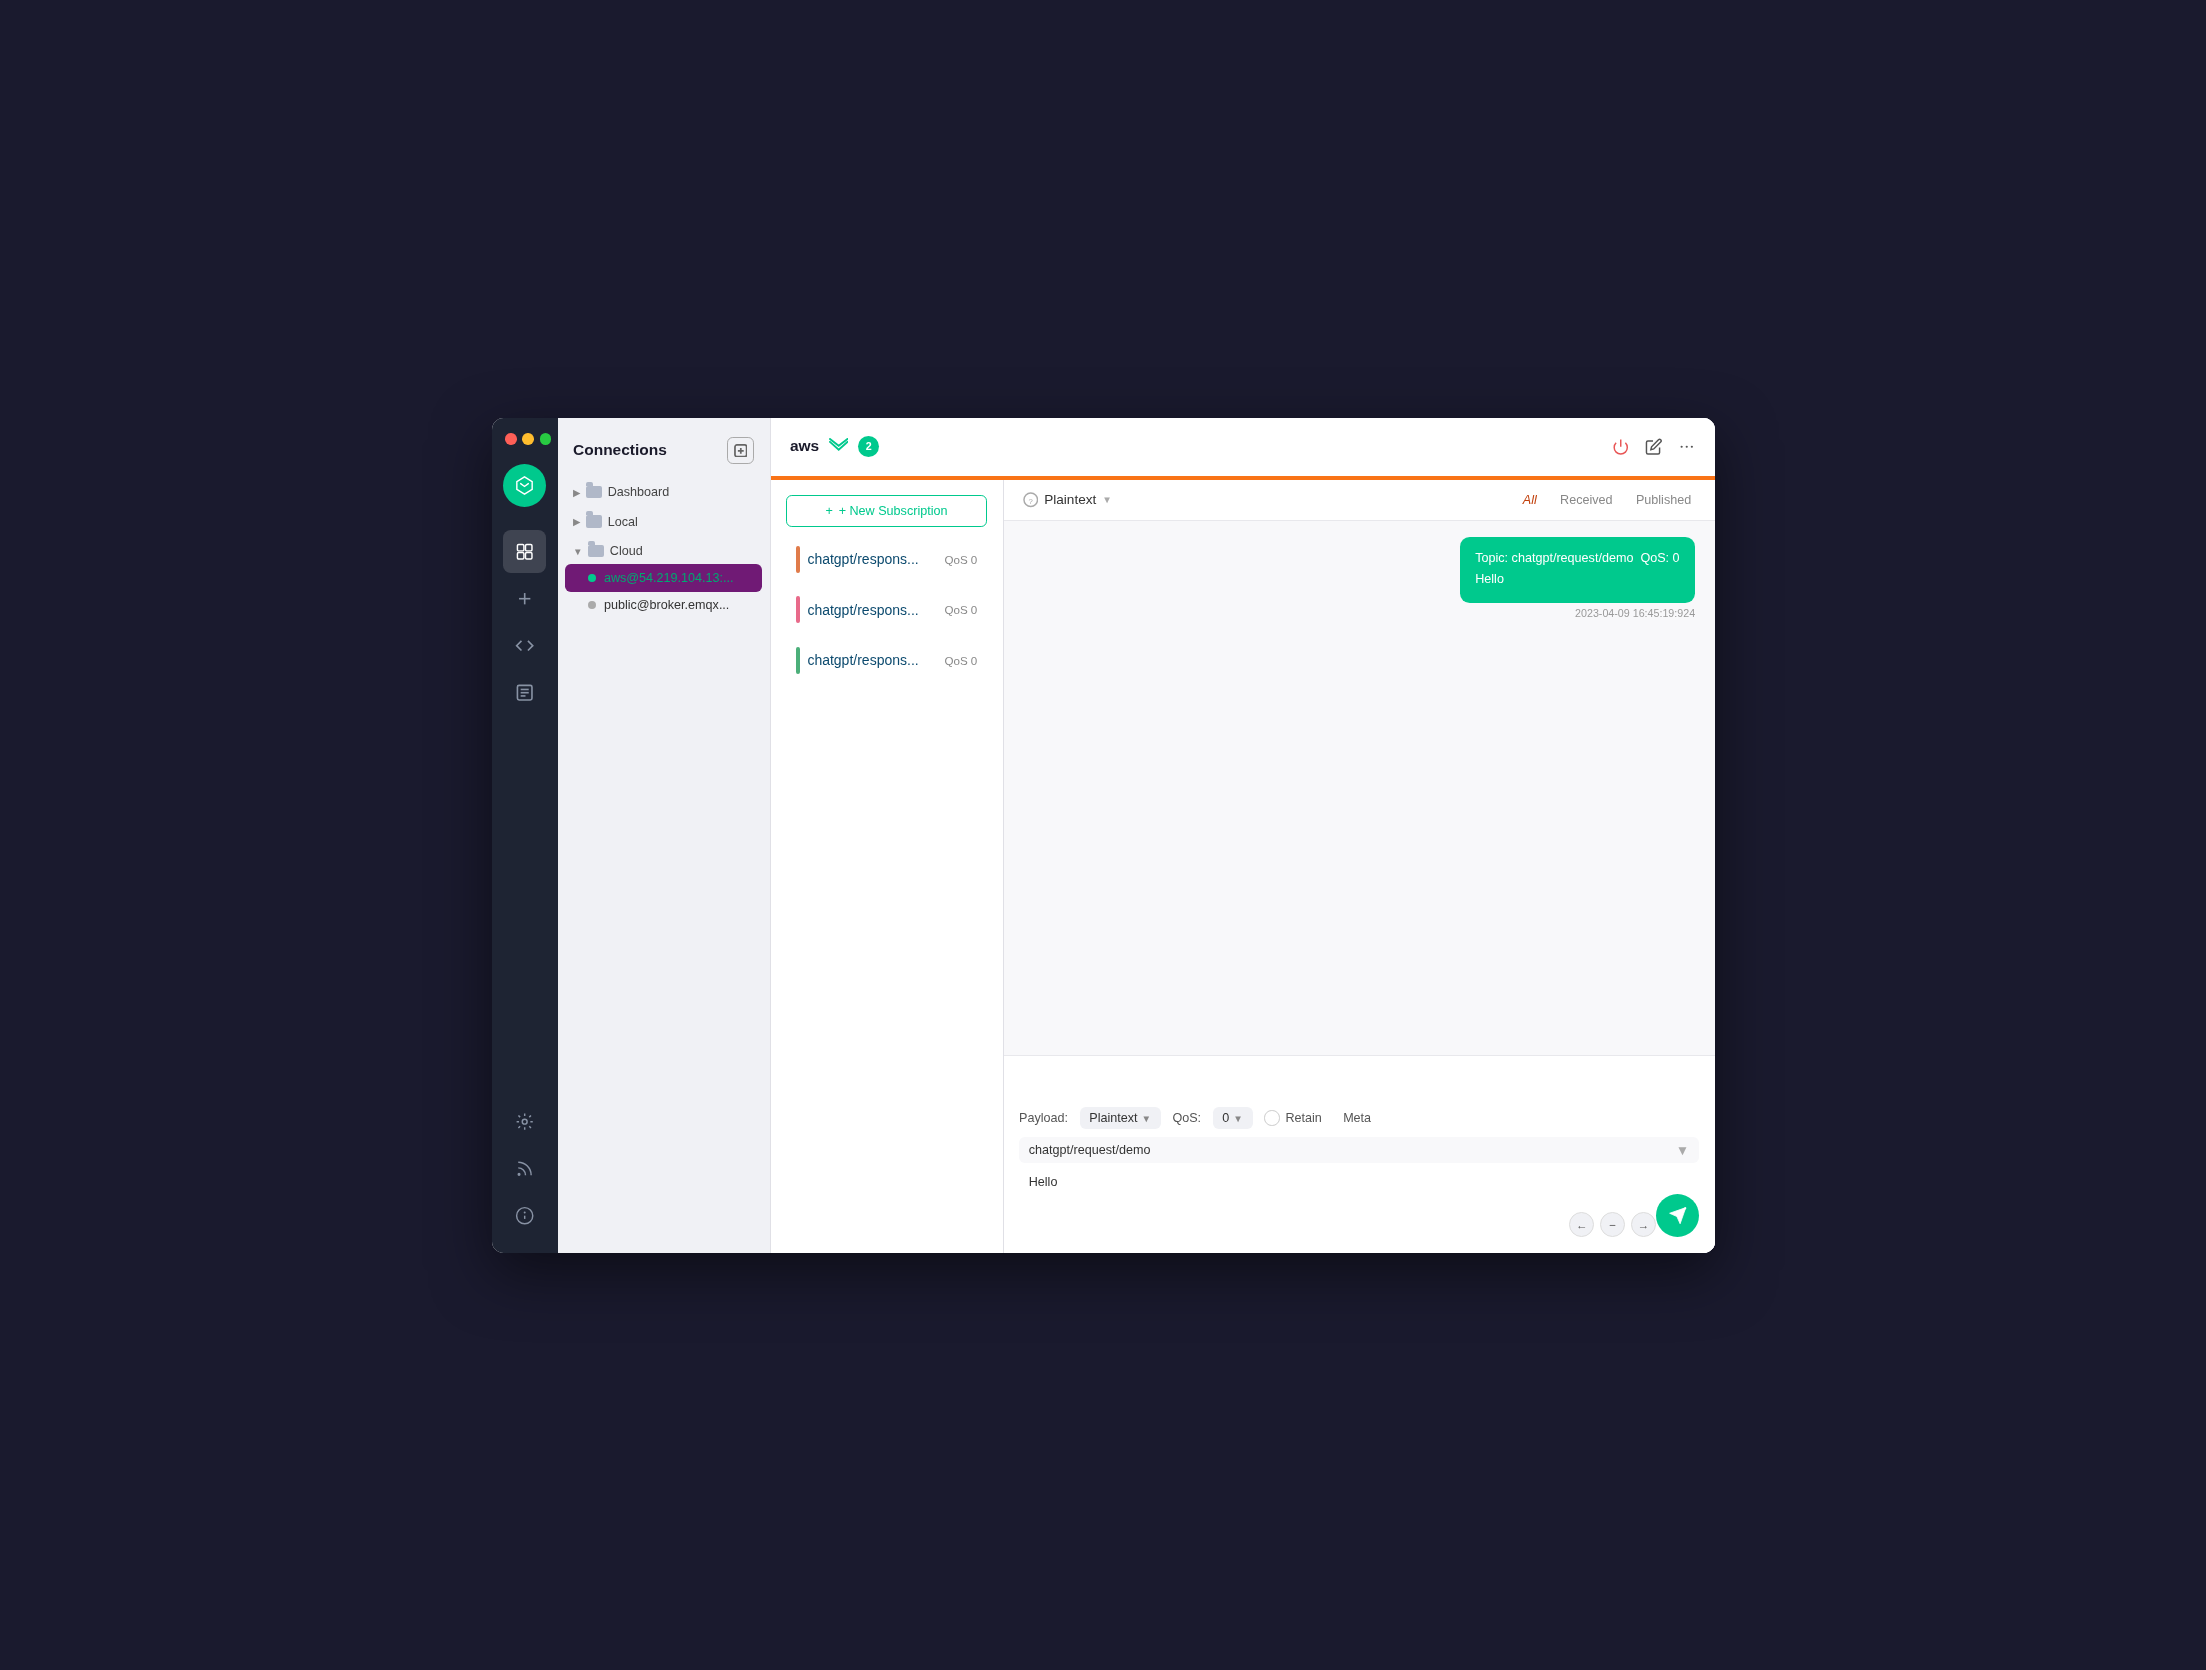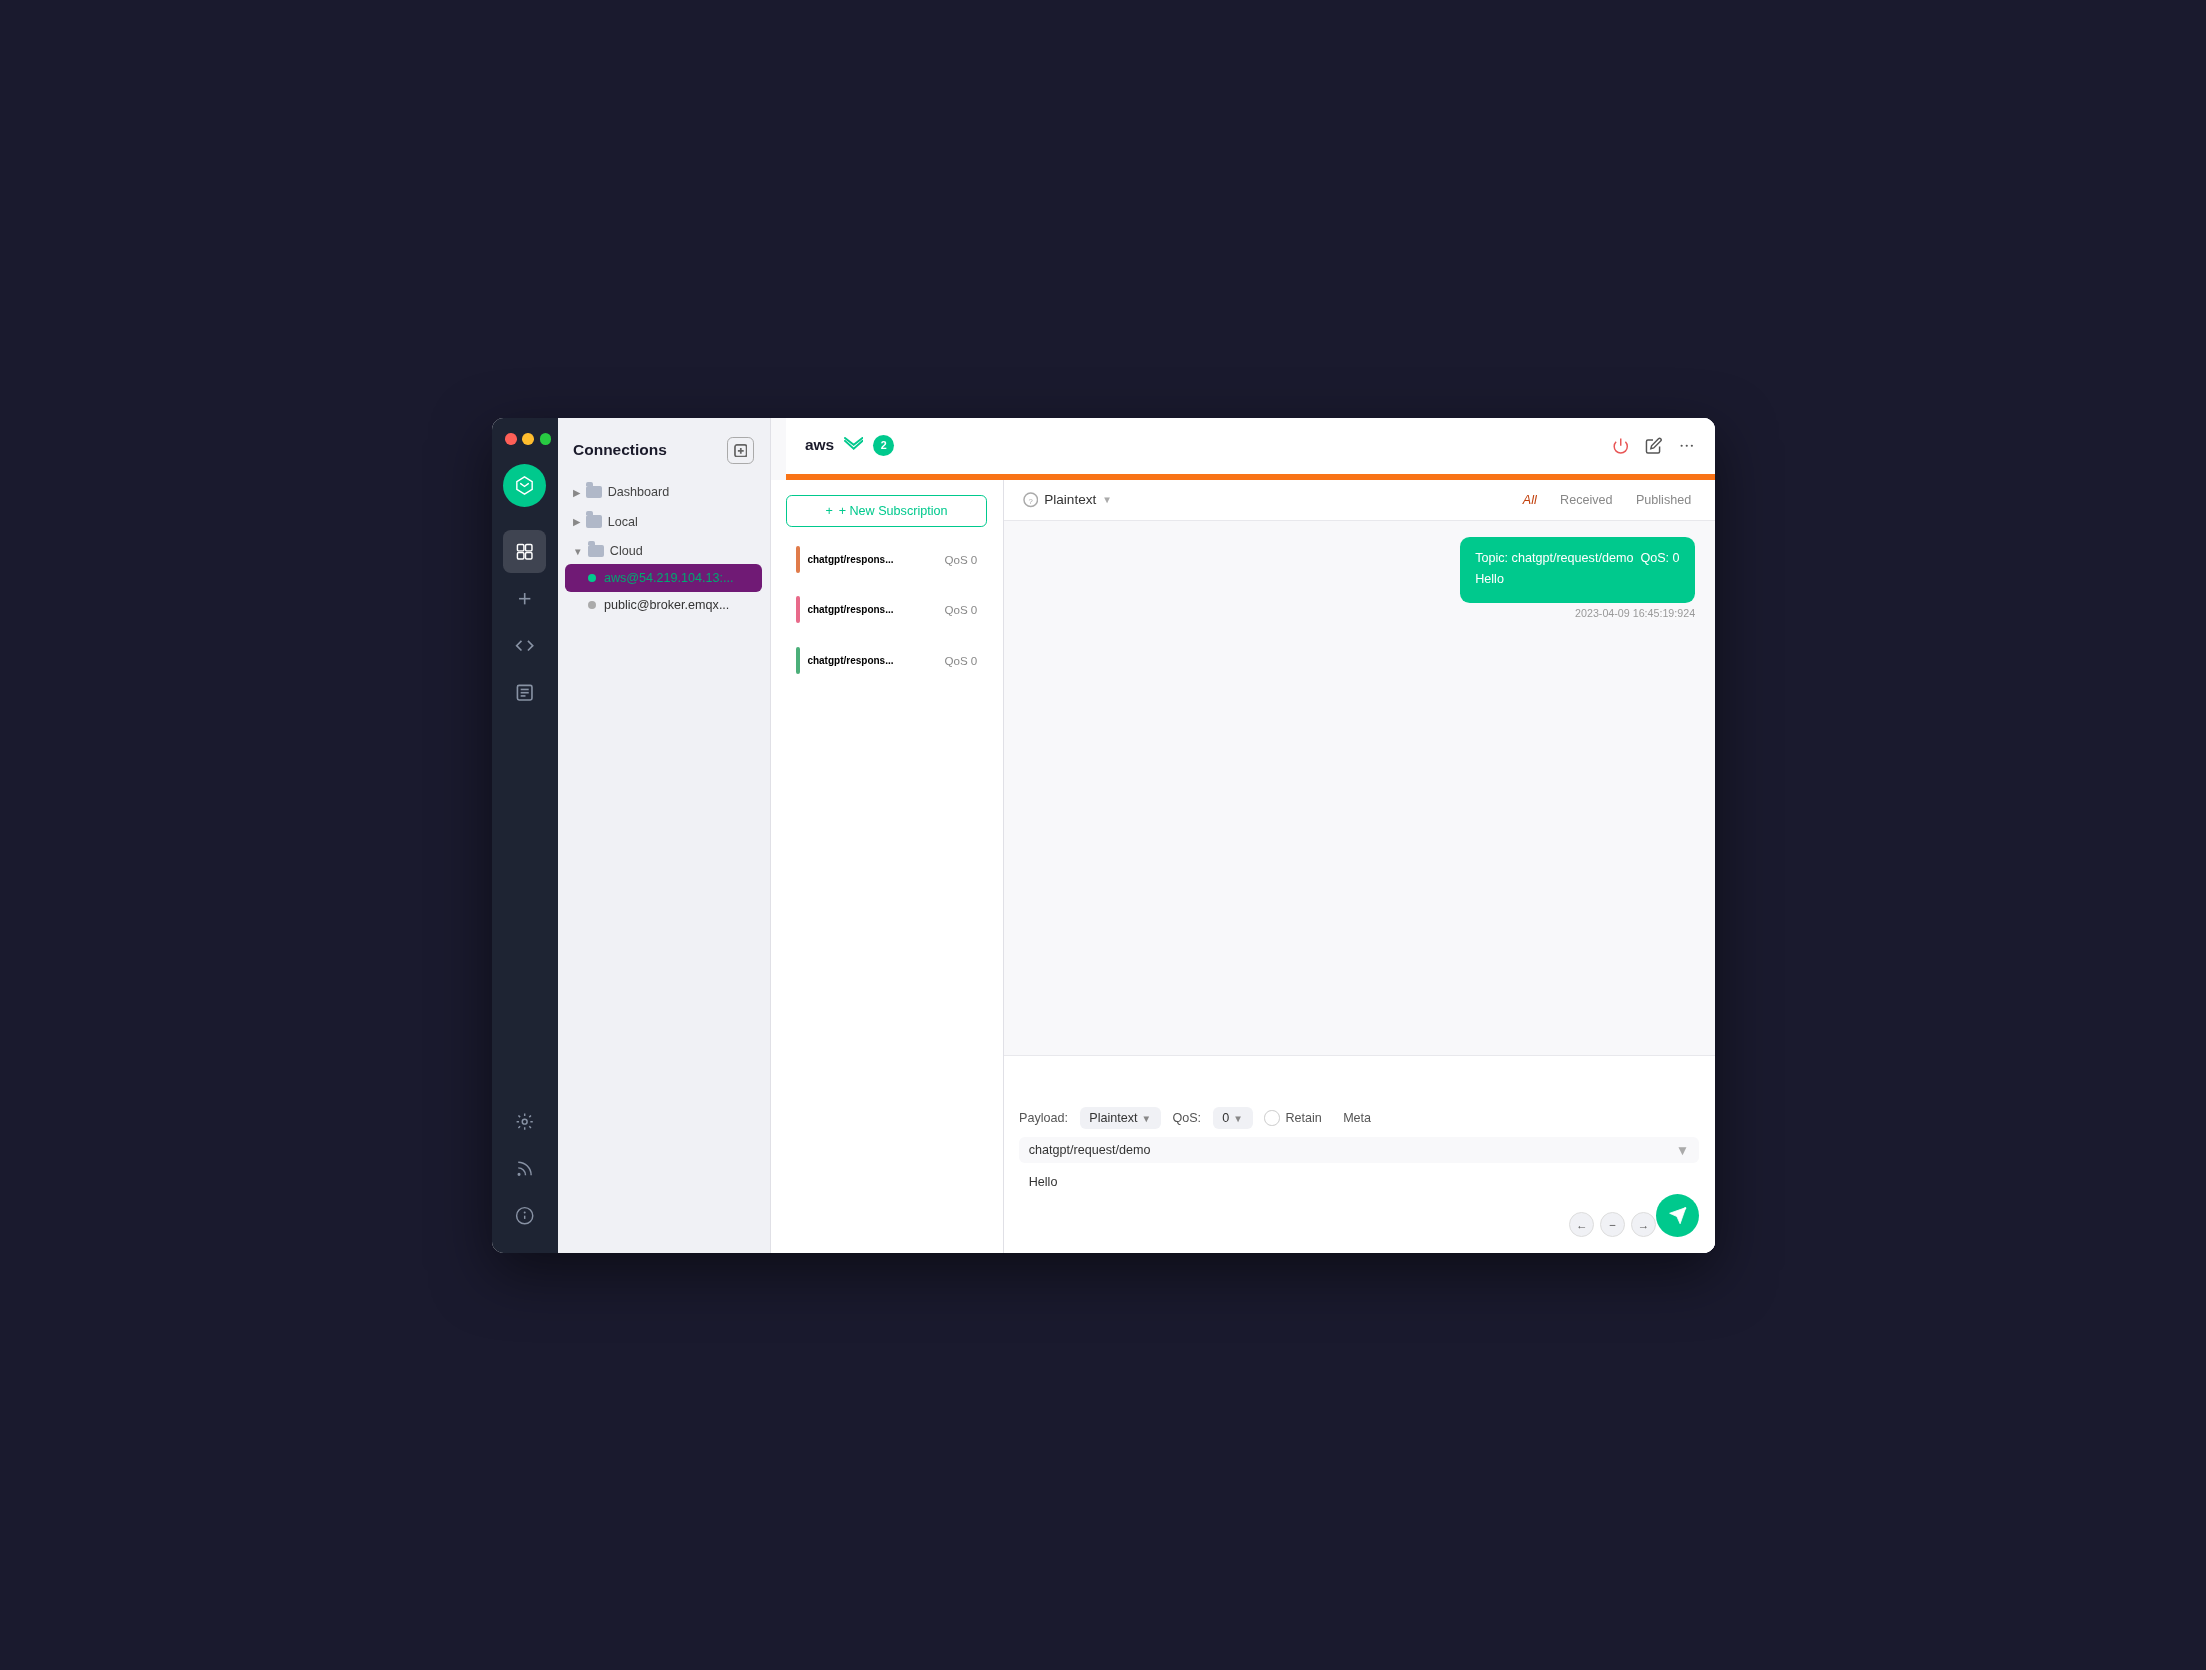--- a/index.html
+++ b/index.html
@@ -183,23 +183,22 @@
       flex-direction: column;
       background: #f8f8fa;
     }
     
     .topbar {
       display: flex;
       align-items: center;
       justify-content: space-between;
       padding: 15.5px 19.4px;
       background: #fff;
-      border-bottom: 6px solid #f97316;
+      border-bottom: 4px solid #f97316;
       height: 62px;
-      margin-left: 15px;
     }
     .topbar-left {
       display: flex;
       align-items: center;
       gap: 9.7px;
     }
     .topbar-title {
       font-size: 15.5px;
       font-weight: 600;
       color: #1a1a2a;
@@ -281,23 +280,23 @@
       align-items: center;
       gap: 7.8px;
     }
     .sub-indicator {
       width: 3.9px;
       height: 27px;
       border-radius: 1.9px;
       flex-shrink: 0;
     }
     .sub-topic {
-      font-size: 10px;
-      color: #000000;
-      font-weight: 700;
+      font-size: 14px;
+      color: #0c4a6e;
+      font-weight: 400;
     }
     .sub-qos {
       font-size: 11.6px;
       color: #888;
     }
     
     .messages-panel {
       flex: 1;
       display: flex;
       flex-direction: column;

